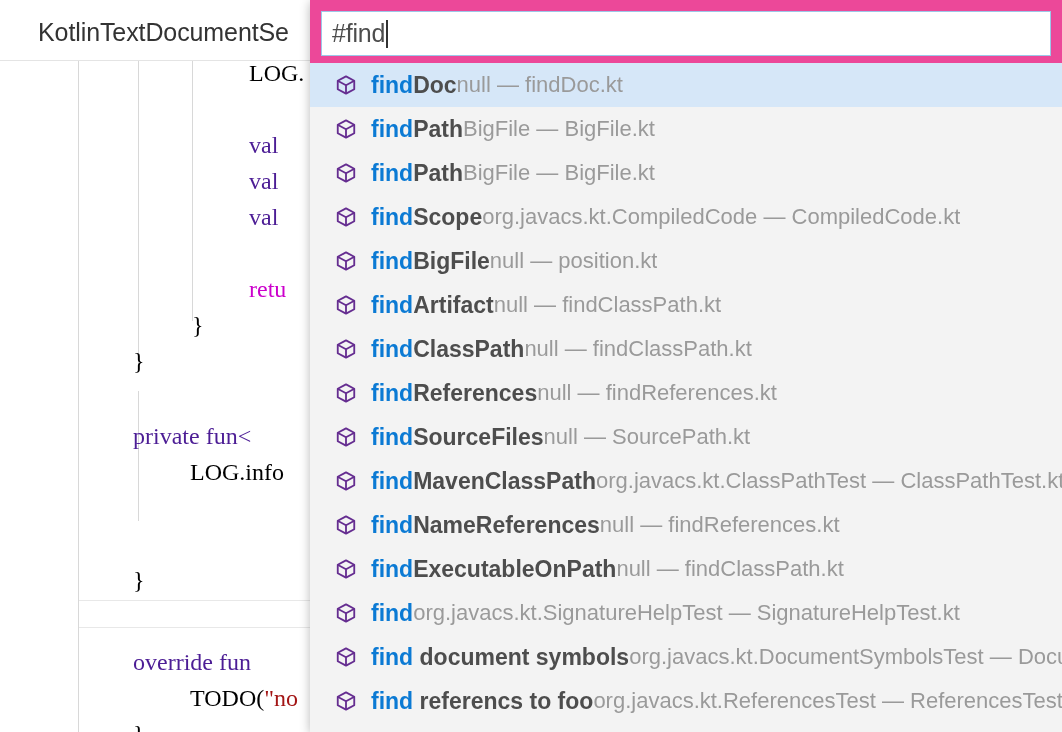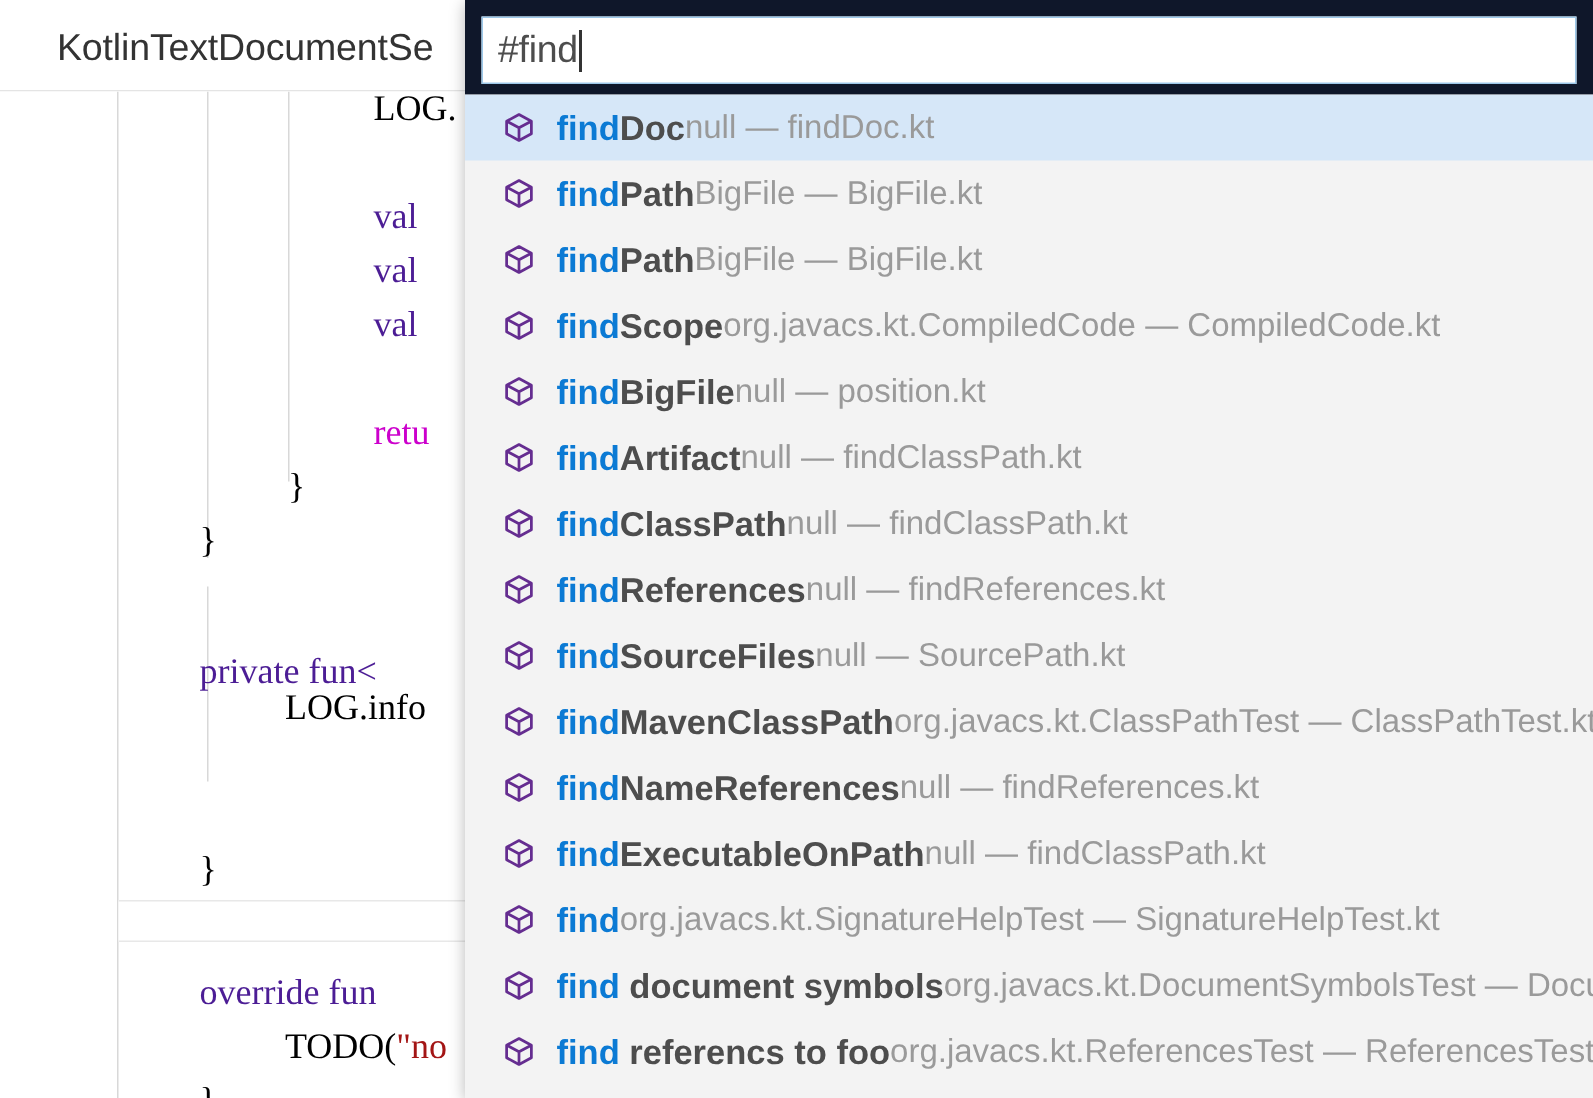--- a/index.html
+++ b/index.html
@@ -109,21 +109,21 @@
     height: 732px;
     background: #f3f3f3;
     box-shadow: 0 2px 10px rgba(0,0,0,0.28);
     overflow: hidden;
   }
   .picker-input-wrap {
     position: absolute;
     left: 0; top: 0;
     width: 752px;
     height: 63px;
-    background: #0f172a;
+    background: #ec4899;
     box-sizing: border-box;
   }
   .picker-input {
     position: absolute;
     left: 11px;
     top: 11px;
     width: 730px;
     height: 45px;
     background: #ffffff;
     border: 1px solid #9cc7e8;
@@ -215,21 +215,21 @@
       <div class="guide g3"></div>
       <div class="guide g4"></div>
       <div class="current-line"></div>
     <div class="code-line" style="top: -6px; left: 249px;"><span class="plain">LOG.</span></div>
         <div class="code-line" style="top: 66px; left: 249px;"><span class="kw-blue">val</span></div>
         <div class="code-line" style="top: 102px; left: 249px;"><span class="kw-blue">val</span></div>
         <div class="code-line" style="top: 138px; left: 249px;"><span class="kw-blue">val</span></div>
         <div class="code-line" style="top: 210px; left: 249px;"><span class="kw-magenta">retu</span></div>
         <div class="code-line" style="top: 246px; left: 192px;"><span class="plain">}</span></div>
         <div class="code-line" style="top: 282px; left: 133px;"><span class="plain">}</span></div>
-        <div class="code-line" style="top: 369px; left: 133px;"><span class="kw-blue">private fun&lt;</span></div>
+        <div class="code-line" style="top: 357px; left: 133px;"><span class="kw-blue">private fun&lt;</span></div>
         <div class="code-line" style="top: 393px; left: 190px;"><span class="plain">LOG.info</span></div>
         <div class="code-line" style="top: 501px; left: 133px;"><span class="plain">}</span></div>
         <div class="code-line" style="top: 583px; left: 133px;"><span class="kw-blue">override fun</span></div>
         <div class="code-line" style="top: 619px; left: 190px;"><span class="plain">TODO(</span><span class="kw-str">"no</span></div>
         <div class="code-line" style="top: 655px; left: 133px;"><span class="plain">}</span></div>
       </div>
   </div>
 
   <div class="picker">
 

